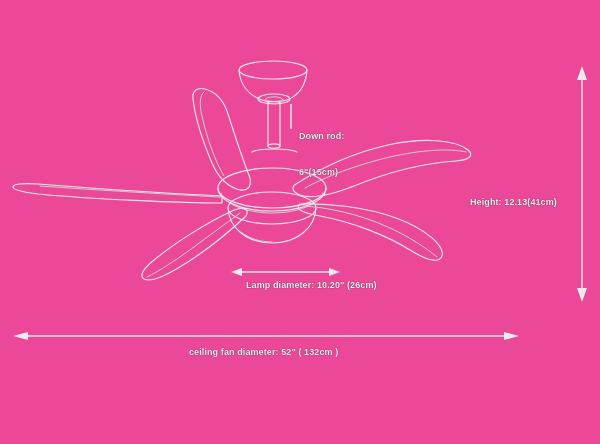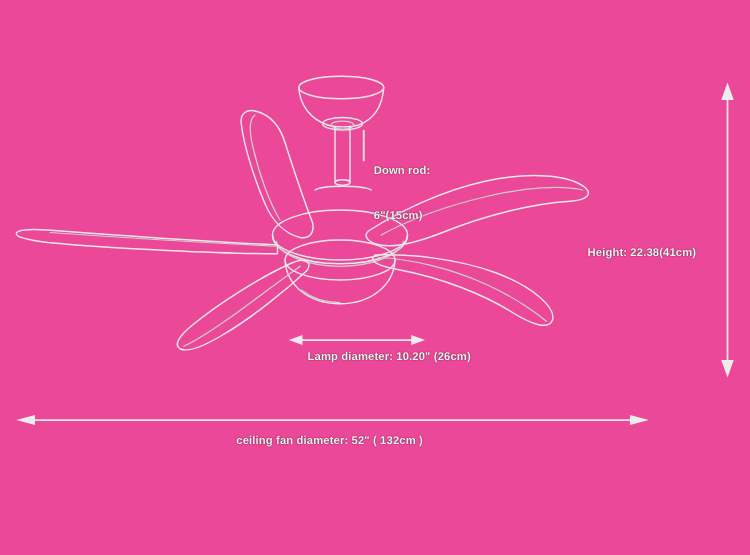--- a/index.html
+++ b/index.html
@@ -180,19 +180,19 @@
       <polygon class="dim-arrow-fill" points="519,336 504,332 504,340"></polygon>
     </g>
 
   </svg>
 
   <div class="dim-label" id="label-downrod">
     <div>Down rod:</div>
     <div>6"(15cm)</div>
   </div>
 
-  <div class="dim-label" id="label-height">Height: 22.38(41cm)</div>
+  <div class="dim-label" id="label-height">Height: 12.13(41cm)</div>
 
   <div class="dim-label" id="label-lamp-diameter">Lamp diameter: 10.20" (26cm)</div>
 
   <div class="dim-label" id="label-fan-diameter">ceiling fan diameter: 52" ( 132cm )</div>
 
 </div>
 
 </body></html>

